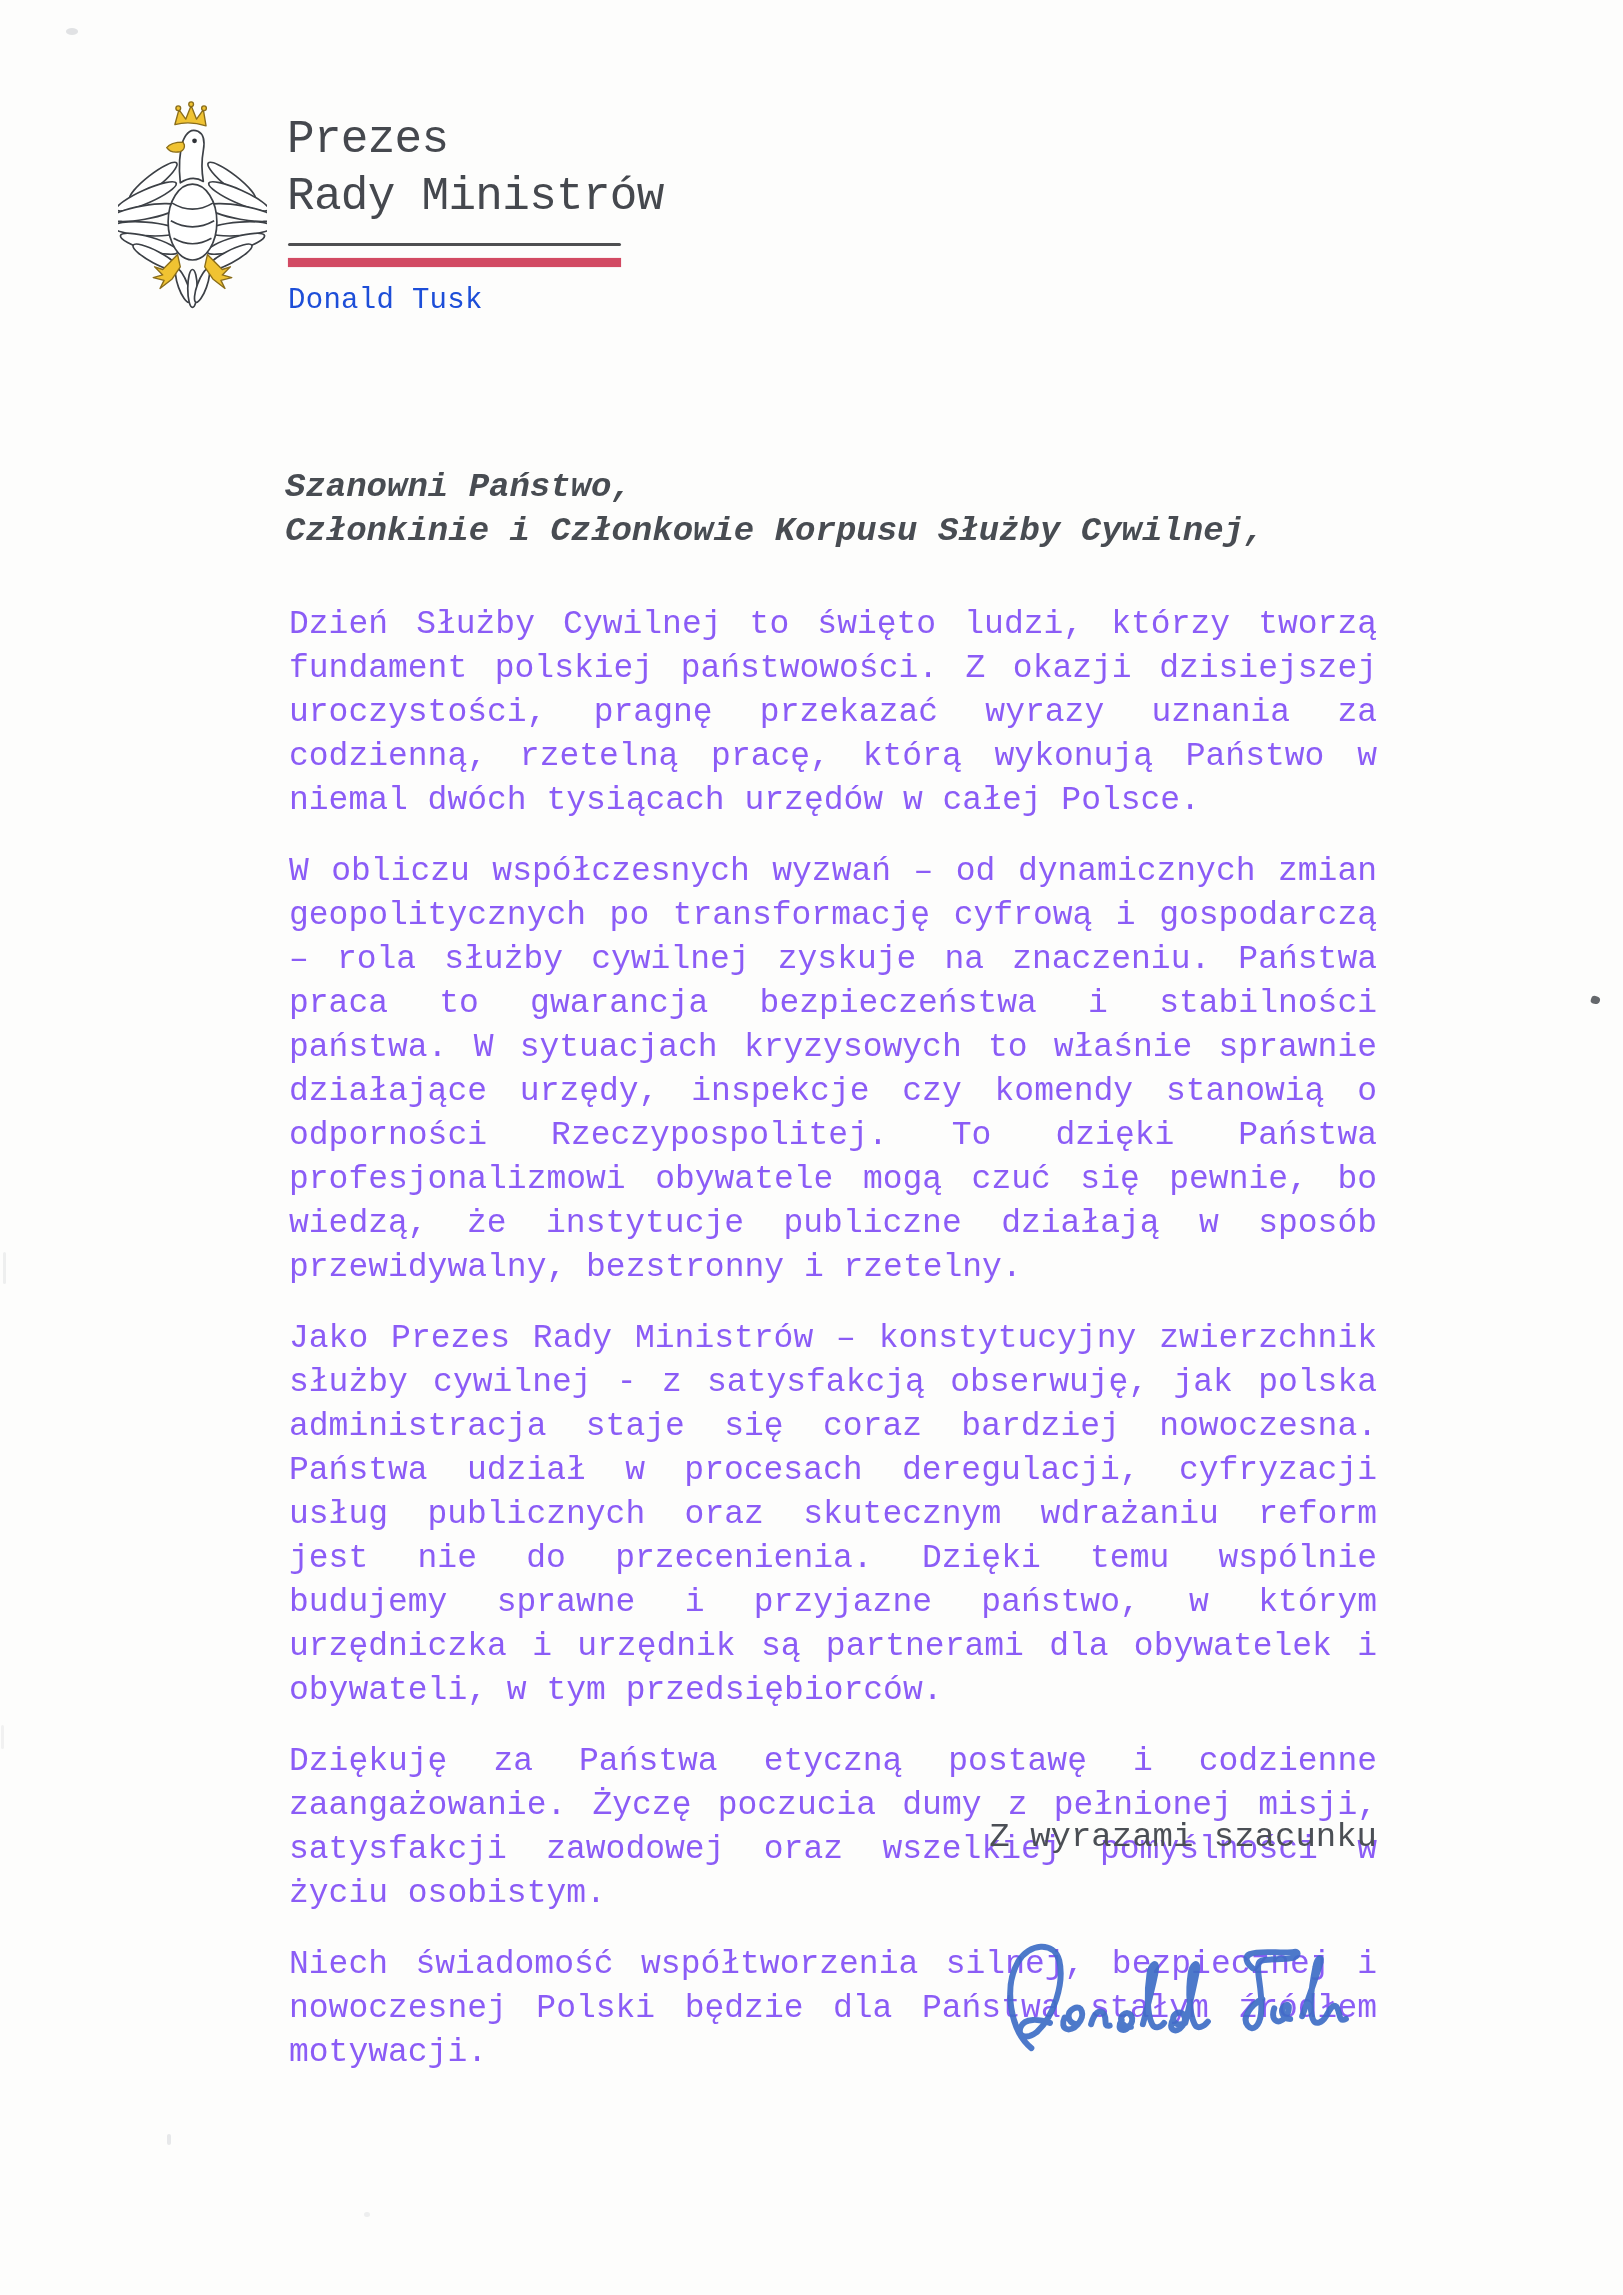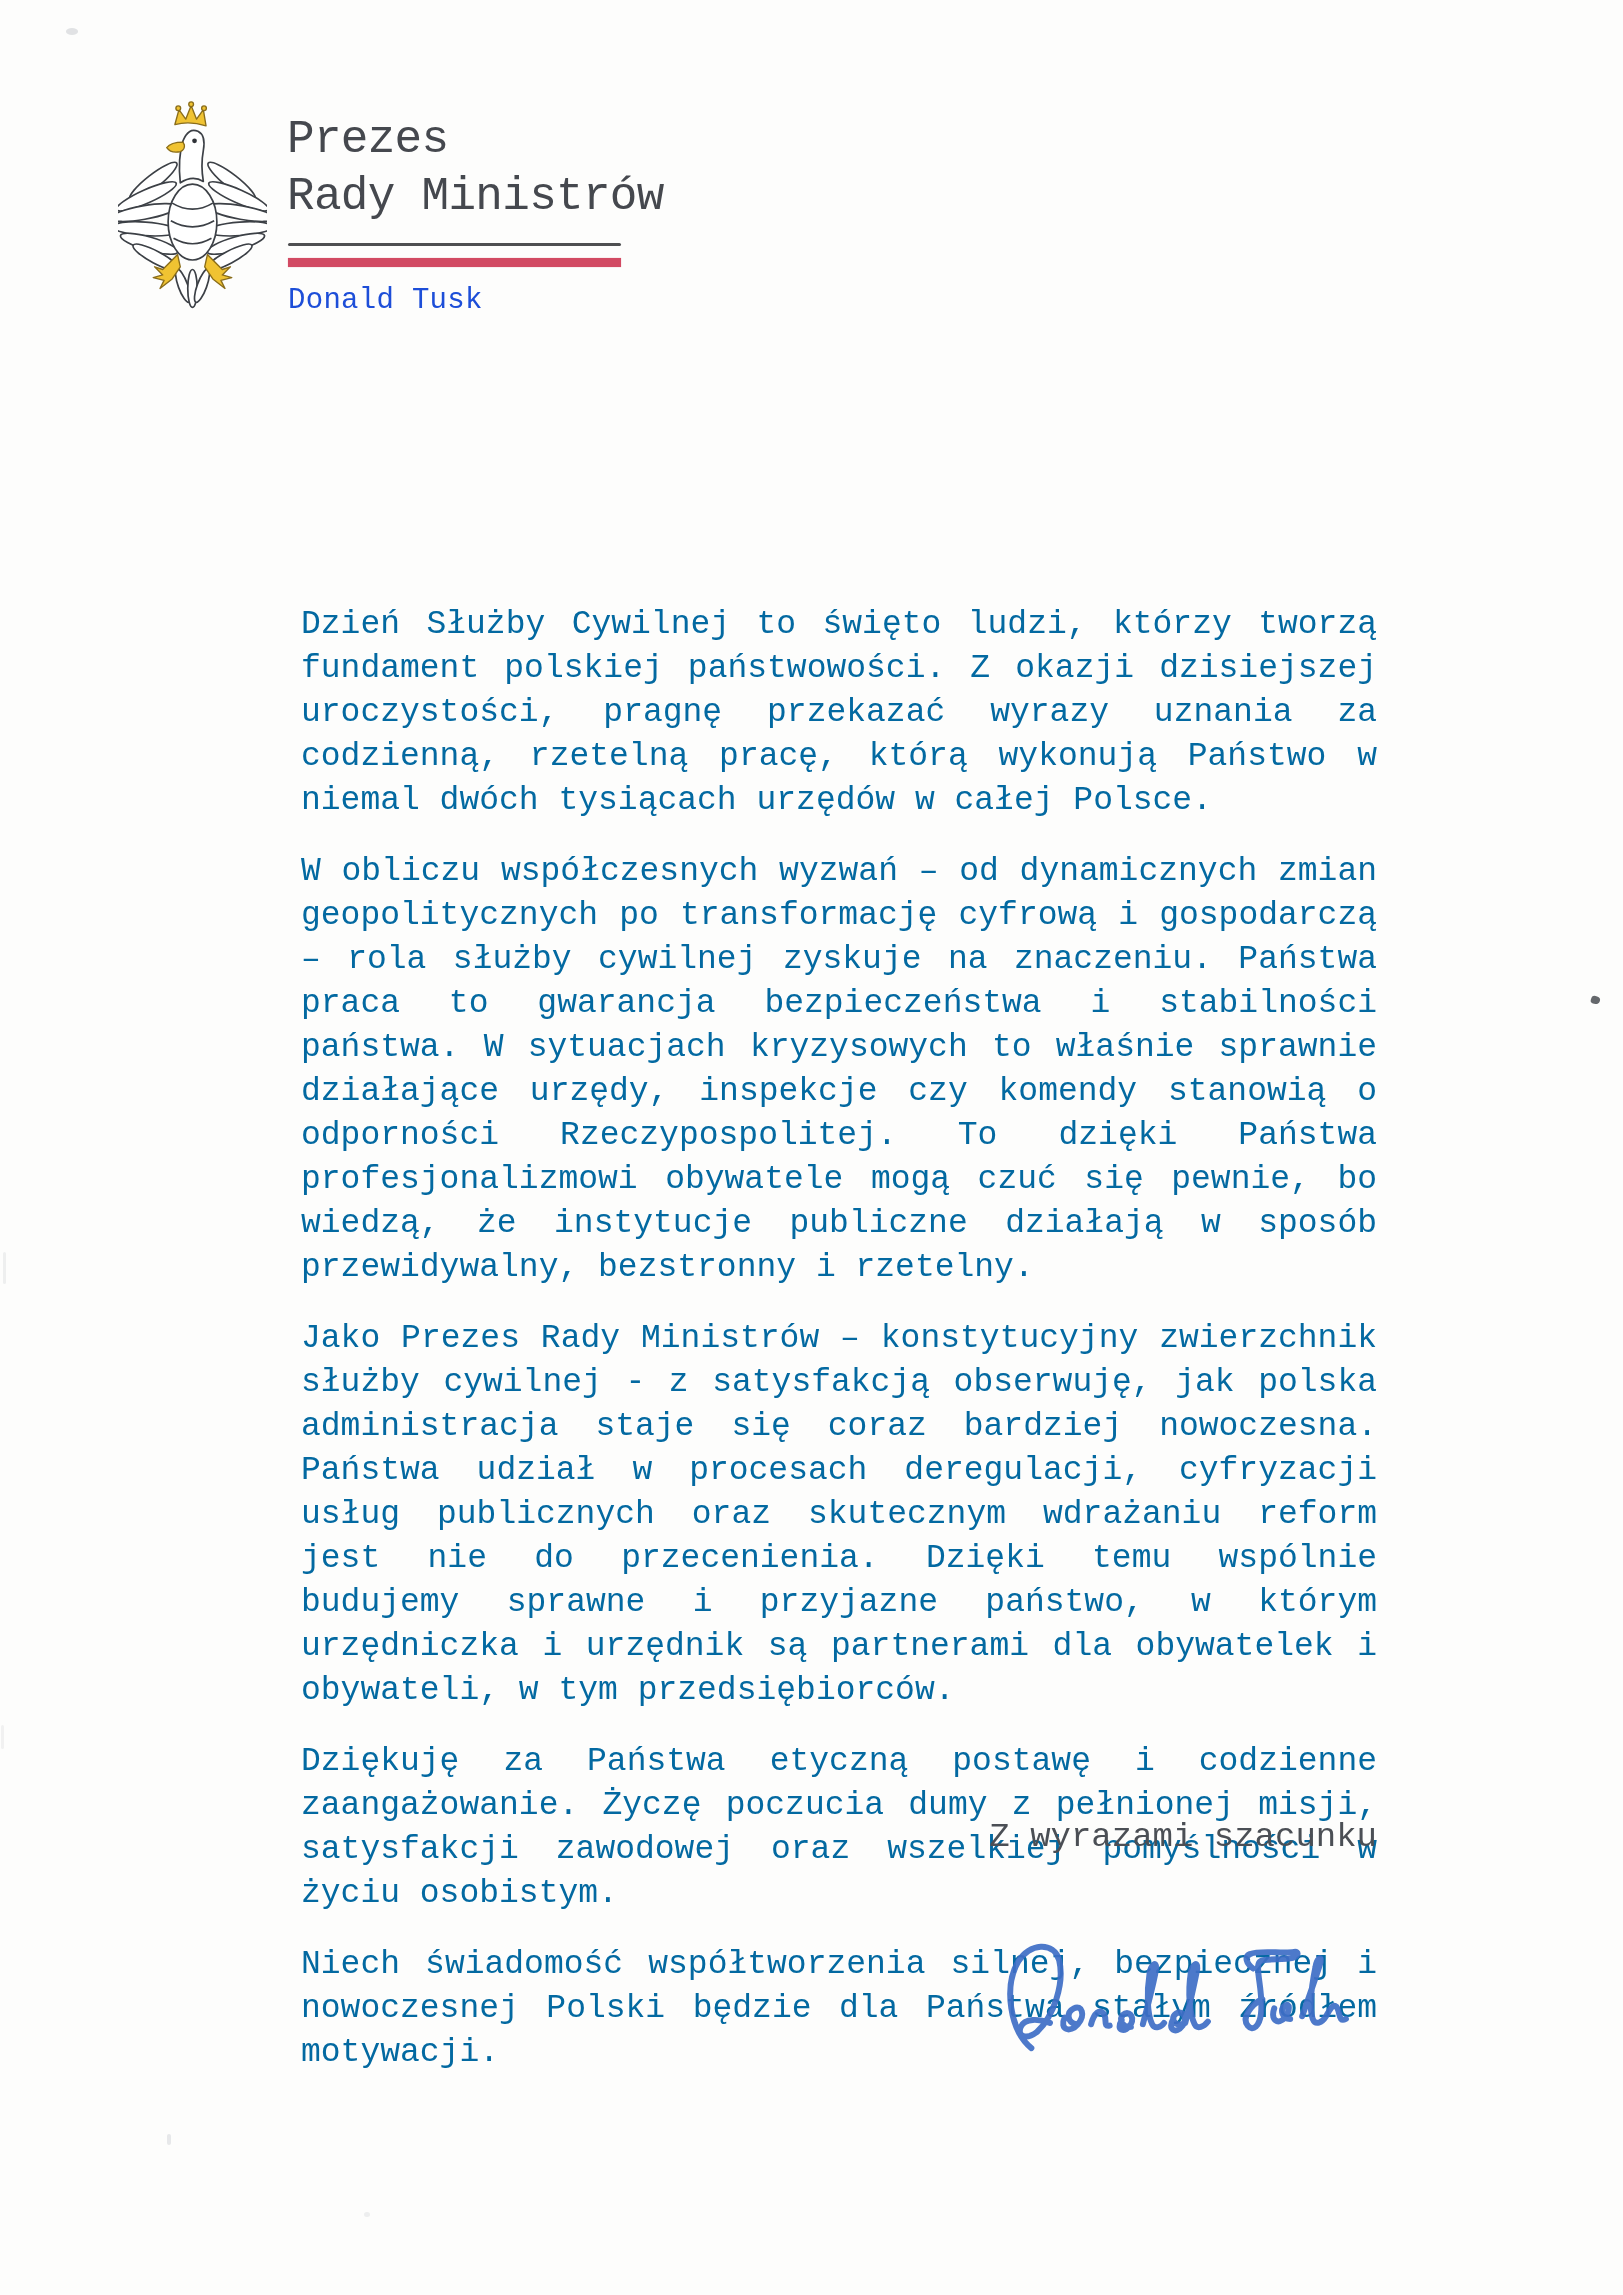--- a/index.html
+++ b/index.html
@@ -29,23 +29,23 @@
   }
   
   .col{position:absolute;left:285px;width:1092px;}
   .dateline{top:362px;text-align:right;font-size:35px;color:#4b4f55;}
   .salutation{
     top:465px;font-size:34px;line-height:44px;
     font-weight:700;font-style:italic;color:#484c52;
   }
   .body-text{top:603px;}
   .body-text p{
-    margin:0 0 27px 16px;
+    margin:0 0 27px 4px;
     font-size:33px;line-height:44px;
-    text-align:justify;color:#0369a1;
+    text-align:justify;color:#8b5cf6;
   }
   .closing{top:1818px;text-align:right;font-size:34px;color:#4b4f55;}
   .signature{position:absolute;left:990px;top:1930px;width:465px;height:146px;}
   
   .artifact{position:absolute;pointer-events:none;}
   .a1{left:66px;top:28px;width:12px;height:6.6px;background:#9aa0a8;opacity:.28;border-radius:50%;filter:blur(0.7px);}
   .a2{left:1591px;top:996px;width:8.6px;height:8px;background:#4a4d52;opacity:.85;border-radius:45% 55% 60% 40%;transform:rotate(18deg);}
   .a3{left:167px;top:2134px;width:4px;height:10.6px;background:#a7adb5;opacity:.25;border-radius:2px;}
   .a4{left:364px;top:2212px;width:6px;height:5.3px;background:#b0b5bc;opacity:.2;border-radius:50%;}
   .a5{left:2.7px;top:1252px;width:3.3px;height:32px;background:#9aa0a8;opacity:.15;border-radius:2px;}
@@ -115,20 +115,24 @@
   </div>
 
   <div class="separator">
     <div class="sep-dark"></div>
     <div class="sep-red"></div>
   </div>
 
   <div class="signer">Donald Tusk</div>
 
 
+  <div class="col salutation">
+    <div>Szanowni Państwo,</div>
+    <div>Członkinie i Członkowie Korpusu Służby Cywilnej,</div>
+  </div>
 
   <div class="col body-text">
     <p>Dzień Służby Cywilnej to święto ludzi, którzy tworzą fundament polskiej państwowości. Z okazji dzisiejszej uroczystości, pragnę przekazać wyrazy uznania za codzienną, rzetelną pracę, którą wykonują Państwo w niemal dwóch tysiącach urzędów w całej Polsce.</p>
     <p>W obliczu współczesnych wyzwań – od dynamicznych zmian geopolitycznych po transformację cyfrową i gospodarczą – rola służby cywilnej zyskuje na znaczeniu. Państwa praca to gwarancja bezpieczeństwa i stabilności państwa. W sytuacjach kryzysowych to właśnie sprawnie działające urzędy, inspekcje czy komendy stanowią o odporności Rzeczypospolitej. To dzięki Państwa profesjonalizmowi obywatele mogą czuć się pewnie, bo wiedzą, że instytucje publiczne działają w sposób przewidywalny, bezstronny i rzetelny.</p>
     <p>Jako Prezes Rady Ministrów – konstytucyjny zwierzchnik służby cywilnej - z satysfakcją obserwuję, jak polska administracja staje się coraz bardziej nowoczesna. Państwa udział w procesach deregulacji, cyfryzacji usług publicznych oraz skutecznym wdrażaniu reform jest nie do przecenienia. Dzięki temu wspólnie budujemy sprawne i przyjazne państwo, w którym urzędniczka i urzędnik są partnerami dla obywatelek i obywateli, w tym przedsiębiorców.</p>
     <p>Dziękuję za Państwa etyczną postawę i codzienne zaangażowanie. Życzę poczucia dumy z pełnionej misji, satysfakcji zawodowej oraz wszelkiej pomyślności w życiu osobistym.</p>
     <p>Niech świadomość współtworzenia silnej, bezpiecznej i nowoczesnej Polski będzie dla Państwa stałym źródłem motywacji.</p>
   </div>
 
   <div class="col closing">Z wyrazami szacunku</div>

